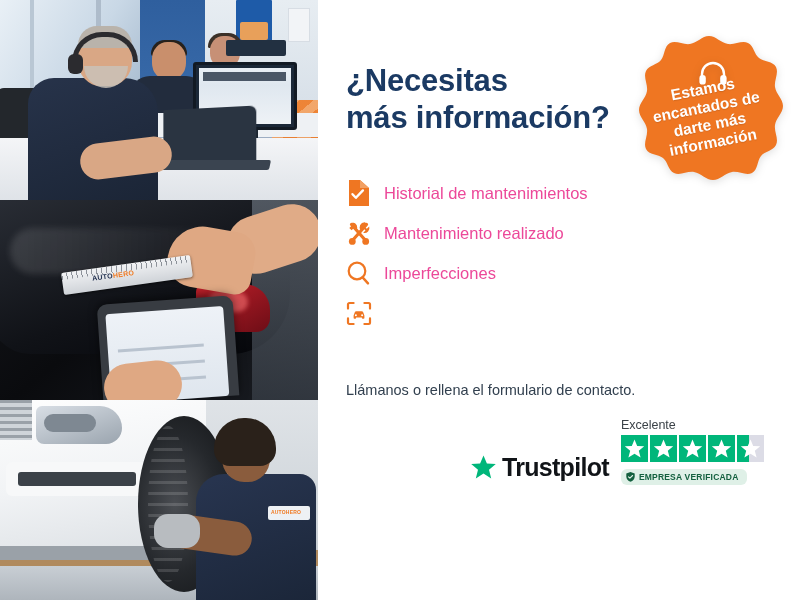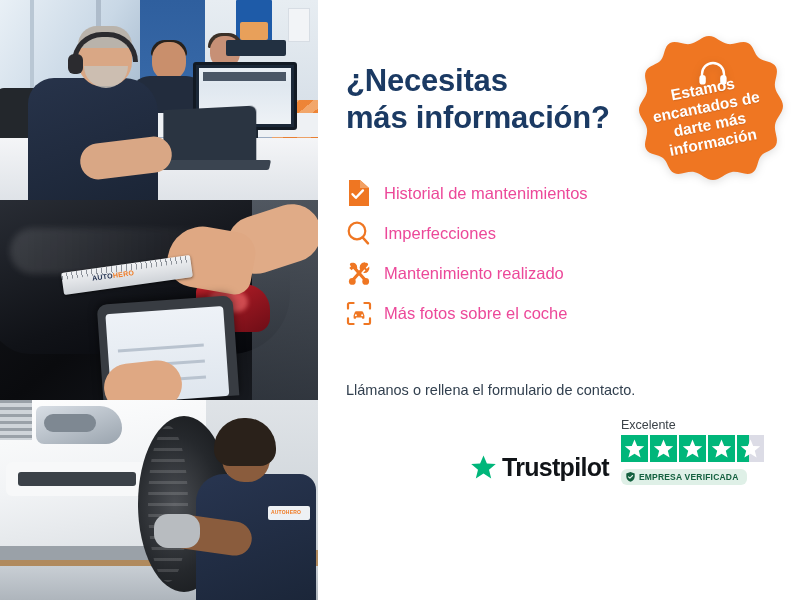--- a/index.html
+++ b/index.html
@@ -335,61 +335,60 @@
             <path fill="#ef7622" d="M3 0h11l9 8v18H3z"></path>
             <path fill="#f2a063" d="M14 0l9 8h-9z"></path>
             <path fill="none" stroke="#ffffff" stroke-width="2.4" stroke-linecap="round" stroke-linejoin="round" d="M6.5 14.2l3.4 3.6 7-7.4"></path>
           </svg>
         </span>
         <span class="lbl">Historial de mantenimientos</span>
       </div>
 
       <div class="frow">
         <span class="ico">
-          <svg width="25" height="26" viewBox="0 0 25 26">
-            <circle cx="11" cy="11" r="8.3" fill="none" stroke="#ef7622" stroke-width="2.2"></circle>
-            <path d="M16.6 17.4L22 23.4" stroke="#ef7622" stroke-width="2.4" stroke-linecap="round" fill="none"></path>
-          </svg>
-        </span>
-        <span class="lbl">Imperfecciones</span>
-      </div>
-
-      <div class="frow">
-        <span class="ico">
           <svg width="26" height="26" viewBox="0 0 26 26">
             <g stroke="#ef7622" stroke-width="3.2" stroke-linecap="round">
               <path d="M5.5 4.5L20 21"></path>
               <path d="M20.5 4.5L6 21"></path>
             </g>
             <path fill="#ef7622" d="M18.8 2.2a5 5 0 0 0-4 8.2l2.3-2.3 2.4 2.4-2.3 2.3a5 5 0 0 0 6-6.4l-2.4 2.4-2.4-2.4 2.4-2.4a5 5 0 0 0-2-1.8z"></path>
             <path fill="#ef7622" d="M6.6 2.4a4.9 4.9 0 0 1 3.6 7.9L7.9 8 5.6 10.3 3.3 8l2.3-2.3a4.9 4.9 0 0 1 1-3.3z"></path>
             <circle cx="6.3" cy="21.4" r="3.4" fill="#ef7622"></circle>
             <circle cx="19.7" cy="21.4" r="3.4" fill="#ef7622"></circle>
           </svg>
         </span>
         <span class="lbl">Mantenimiento realizado</span>
+      </div>
+
+      <div class="frow">
+        <span class="ico">
+          <svg width="25" height="26" viewBox="0 0 25 26">
+            <circle cx="11" cy="11" r="8.3" fill="none" stroke="#ef7622" stroke-width="2.2"></circle>
+            <path d="M16.6 17.4L22 23.4" stroke="#ef7622" stroke-width="2.4" stroke-linecap="round" fill="none"></path>
+          </svg>
+        </span>
+        <span class="lbl">Imperfecciones</span>
       </div>
 
       <div class="frow">
         <span class="ico">
           <svg width="26" height="25" viewBox="0 0 26 25">
             <g fill="none" stroke="#ef7622" stroke-width="2.2" stroke-linecap="round">
               <path d="M2 7.6V3.4A1.4 1.4 0 0 1 3.4 2h4.2"></path>
               <path d="M24 7.6V3.4A1.4 1.4 0 0 0 22.6 2h-4.2"></path>
               <path d="M2 17.4v4.2A1.4 1.4 0 0 0 3.4 23h4.2"></path>
               <path d="M24 17.4v4.2A1.4 1.4 0 0 1 22.6 23h-4.2"></path>
             </g>
             <path fill="#ef7622" d="M7.6 14.4l1.1-3a1.7 1.7 0 0 1 1.6-1.1h5.4a1.7 1.7 0 0 1 1.6 1.1l1.1 3v2.6a.8.8 0 0 1-.8.8h-.9a.8.8 0 0 1-.8-.8v-.6H10.1v.6a.8.8 0 0 1-.8.8h-.9a.8.8 0 0 1-.8-.8z"></path>
             <g fill="#ffffff">
                 <circle cx="9.9" cy="14.2" r="1"></circle>
                 <circle cx="16.1" cy="14.2" r="1"></circle>
               </g>
           </svg>
         </span>
-        <span class="lbl">Más fotos sobre el coche</span>
       </div>
 
 
     </div>
 
     <p class="contact">
       <br>
       <span>Llámanos o rellena el formulario de contacto.</span>
     </p>
 

